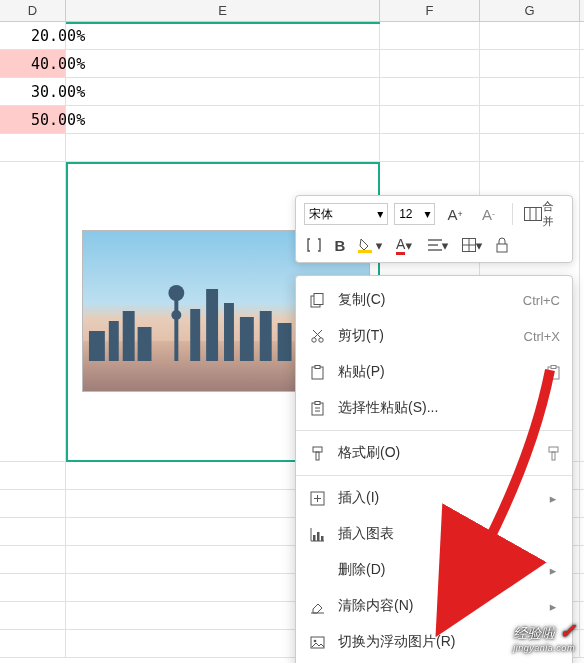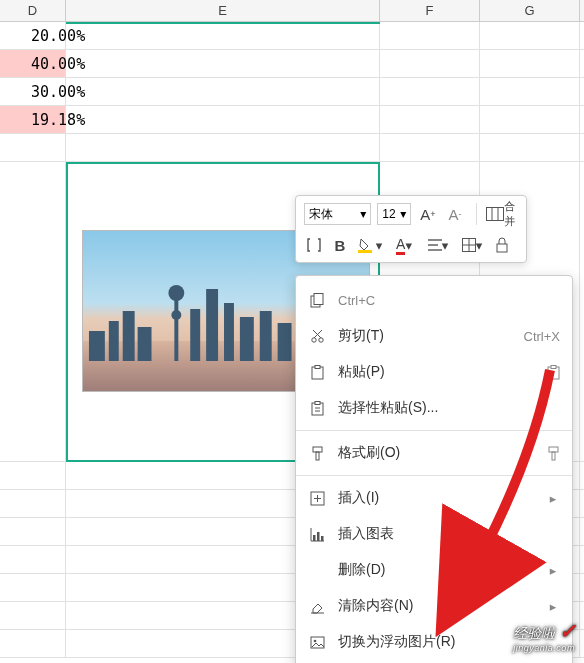--- a/index.html
+++ b/index.html
@@ -75,21 +75,21 @@
       left: 0; right: 0; bottom: 0; height: 50px;
       background: linear-gradient(to bottom, rgba(200,160,140,0.4), rgba(120,100,110,0.6));
     }
     .photo svg { position: absolute; left: 0; bottom: 30px; width: 100%; height: 80px; }
 
     
     .mini-toolbar {
       position: absolute;
       left: 295px;
       top: 195px;
-      width: 232px;
+      width: 278px;
       height: 68px;
       background: #fff;
       border: 1px solid #ccc;
       border-radius: 4px;
       box-shadow: 0 2px 8px rgba(0,0,0,0.15);
       padding: 4px 8px;
       display: flex;
       flex-direction: column;
       gap: 4px;
     }
@@ -189,21 +189,21 @@
       <div class="cell cell-f"></div>
       <div class="cell cell-g"></div>
     </div>
     <div class="row">
       <div class="cell cell-d">30.00%</div>
       <div class="cell cell-e"></div>
       <div class="cell cell-f"></div>
       <div class="cell cell-g"></div>
     </div>
     <div class="row">
-      <div class="cell cell-d hl">19.18%</div>
+      <div class="cell cell-d hl">50.00%</div>
       <div class="cell cell-e"></div>
       <div class="cell cell-f"></div>
       <div class="cell cell-g"></div>
     </div>
     <div class="row">
       <div class="cell cell-d"></div>
       <div class="cell cell-e"></div>
       <div class="cell cell-f"></div>
       <div class="cell cell-g"></div>
     </div>
@@ -347,20 +347,21 @@
   </div>
 
   <div class="ctx-menu">
     <div class="mi">
       <span class="ico">
           <svg width="15" height="15" viewBox="0 0 15 15">
             <rect x="1" y="3" width="9" height="11" fill="none" stroke="#555"></rect>
             <rect x="4" y="0.5" width="9" height="11" fill="#fff" stroke="#555"></rect>
           </svg>
         </span>
+      <span class="lbl">复制(C)</span>
       <span class="sc">Ctrl+C</span>
     </div>
     <div class="mi">
       <span class="ico">
           <svg width="15" height="15" viewBox="0 0 15 15">
             <circle cx="4" cy="11" r="2.2" fill="none" stroke="#555"></circle>
             <circle cx="11" cy="11" r="2.2" fill="none" stroke="#555"></circle>
             <line x1="4" y1="9" x2="12" y2="1" stroke="#555"></line>
             <line x1="11" y1="9" x2="3" y2="1" stroke="#555"></line>
           </svg>

